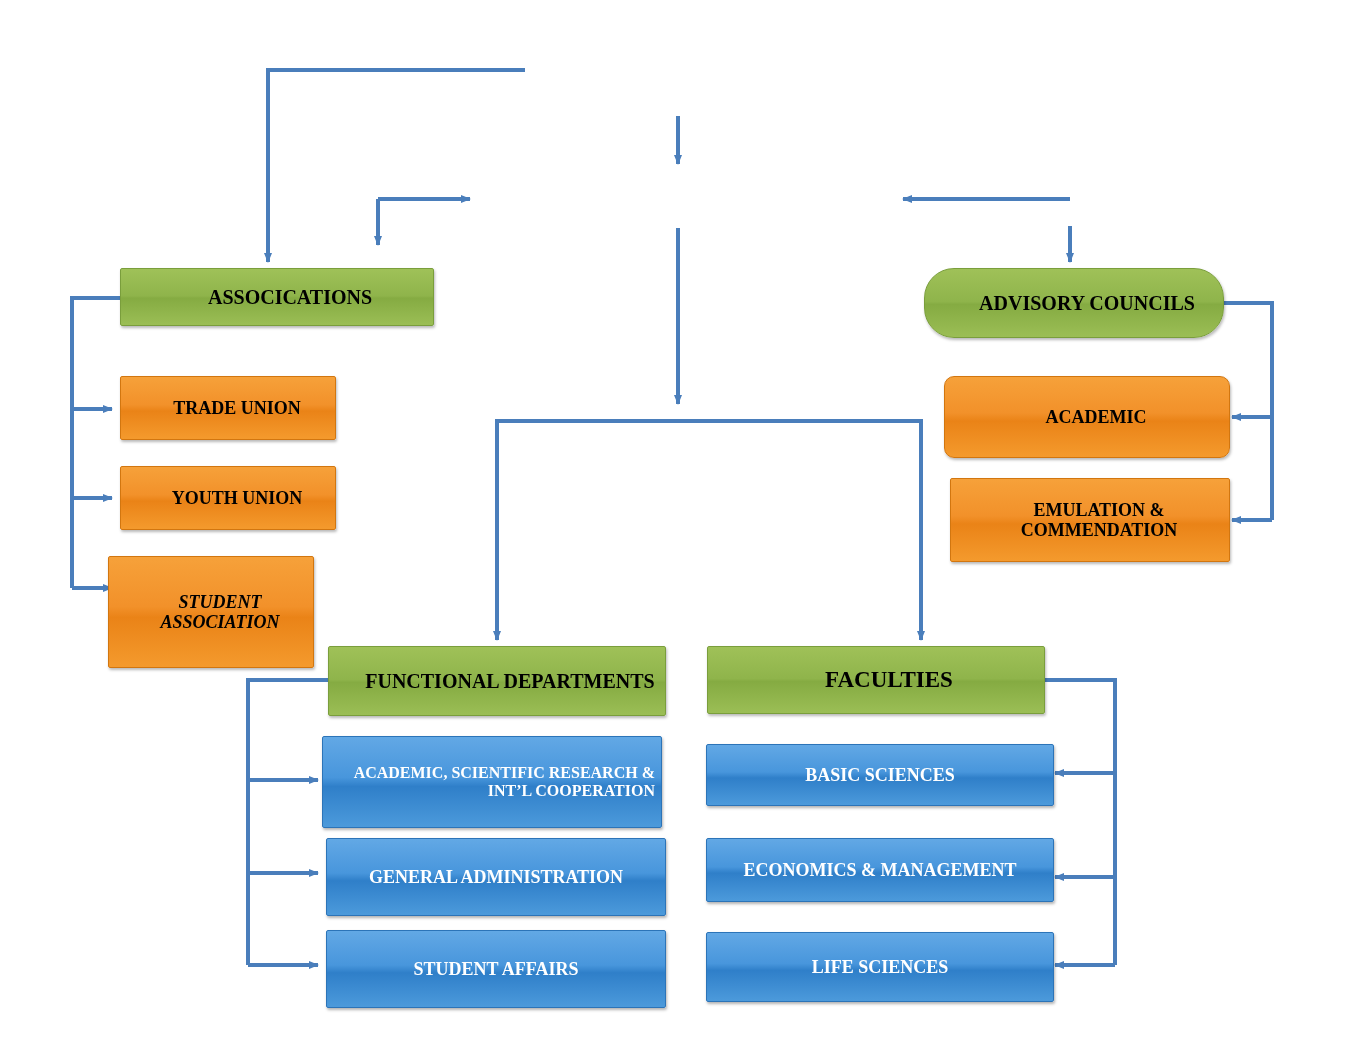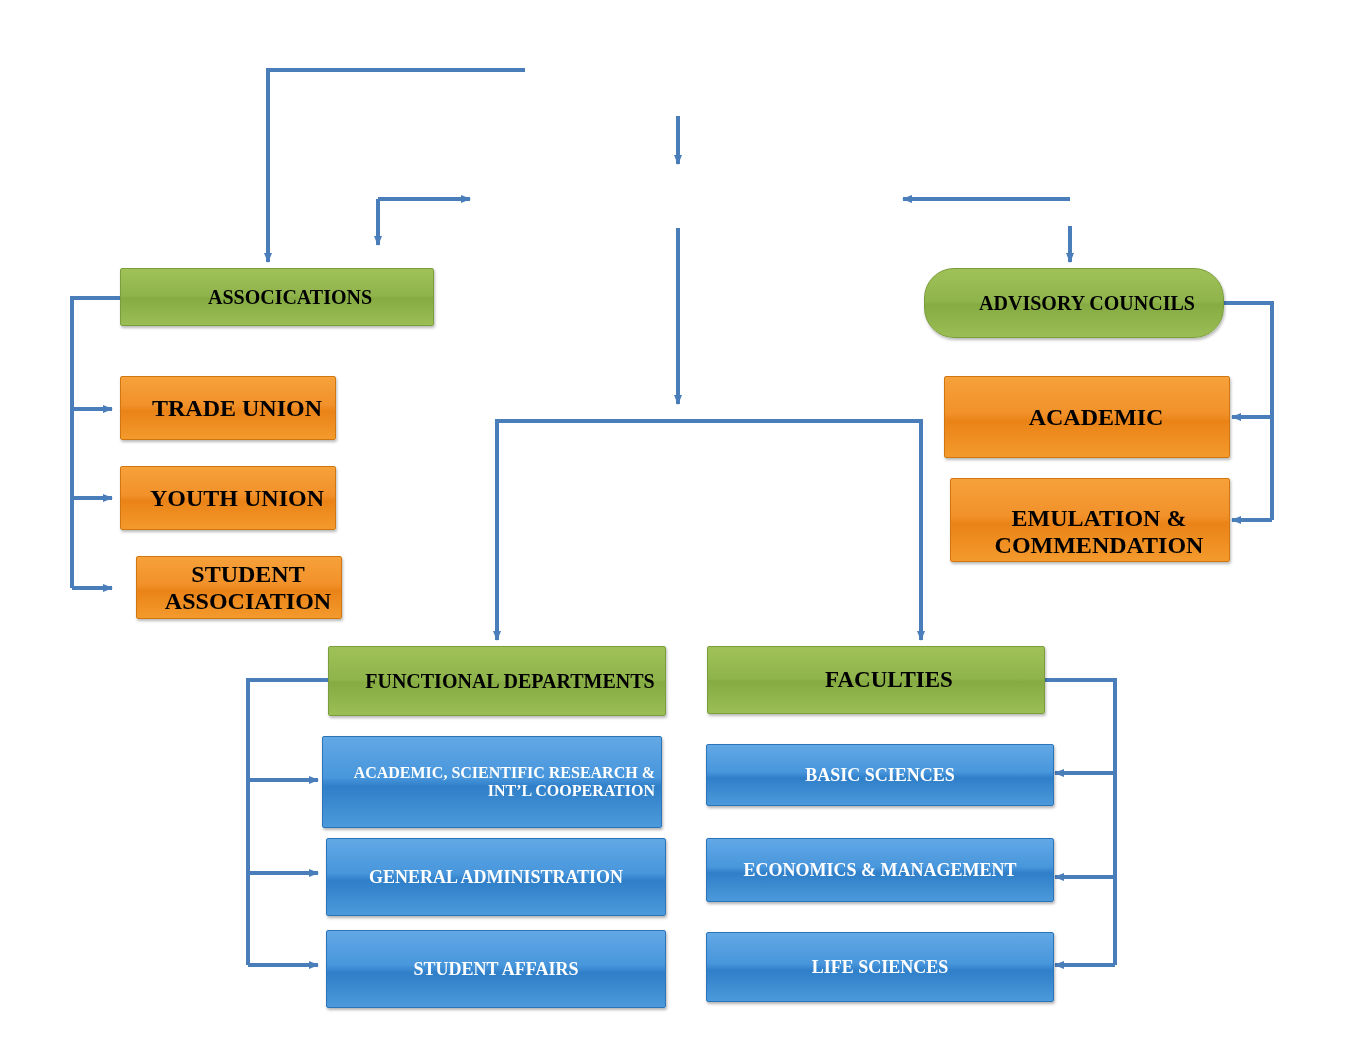--- a/index.html
+++ b/index.html
@@ -63,21 +63,21 @@
     font-size: 20px;
     box-shadow: 1px 2px 3px rgba(0,0,0,.28);
     padding-left: 32px;
   }
 
   
   .n-orange {
     background: linear-gradient(to bottom, #f6a13a 0%, #f2912a 45%, #ea8317 55%, #f49a2d 100%);
     border: 1px solid #d2760f;
     color: #000000;
-    font-size: 24px;
+    font-size: 18px;
     box-shadow: 1px 2px 3px rgba(0,0,0,.28);
     padding-left: 24px;
   }
 
   
   .n-blue {
     background: linear-gradient(to bottom, #62a8e5 0%, #4896dc 45%, #2f7fc9 55%, #4c9adb 100%);
     border: 1px solid #2c74b8;
     color: #ffffff;
     font-size: 18px;
@@ -160,28 +160,28 @@
   <div class="node n-green" style="left:924px; top:268px; width:300px; height:70px;border-radius:30px;">
     <span>ADVISORY COUNCILS</span>
   </div>
 
   <div class="node n-orange" style="left:120px; top:376px; width:216px; height:64px;">
     <span>TRADE UNION</span>
   </div>
   <div class="node n-orange" style="left:120px; top:466px; width:216px; height:64px;">
     <span>YOUTH UNION</span>
   </div>
-  <div class="node n-orange" style="left:136px; top:556px; width:206px; height:63px;">
+  <div class="node n-orange" style="left:108px; top:556px; width:206px; height:112px;font-style:italic;">
     <span>STUDENT ASSOCIATION</span>
   </div>
 
-  <div class="node n-orange" style="left:944px; top:376px; width:286px; height:82px;">
+  <div class="node n-orange" style="left:944px; top:376px; width:286px; height:82px;border-radius:10px;">
     <span>ACADEMIC</span>
   </div>
-  <div class="node n-orange" style="left:950px; top:478px; width:280px; height:84px;align-items:flex-end;">
+  <div class="node n-orange" style="left:950px; top:478px; width:280px; height:84px;">
     <span>EMULATION &amp; COMMENDATION</span>
   </div>
 
   <div class="node n-green" style="left:328px; top:646px; width:338px; height:70px;">
     <span>FUNCTIONAL DEPARTMENTS</span>
   </div>
   <div class="node n-green" style="left:707px; top:646px; width:338px; height:68px;">
     <span style="font-size:23px;">FACULTIES</span>
   </div>
 

